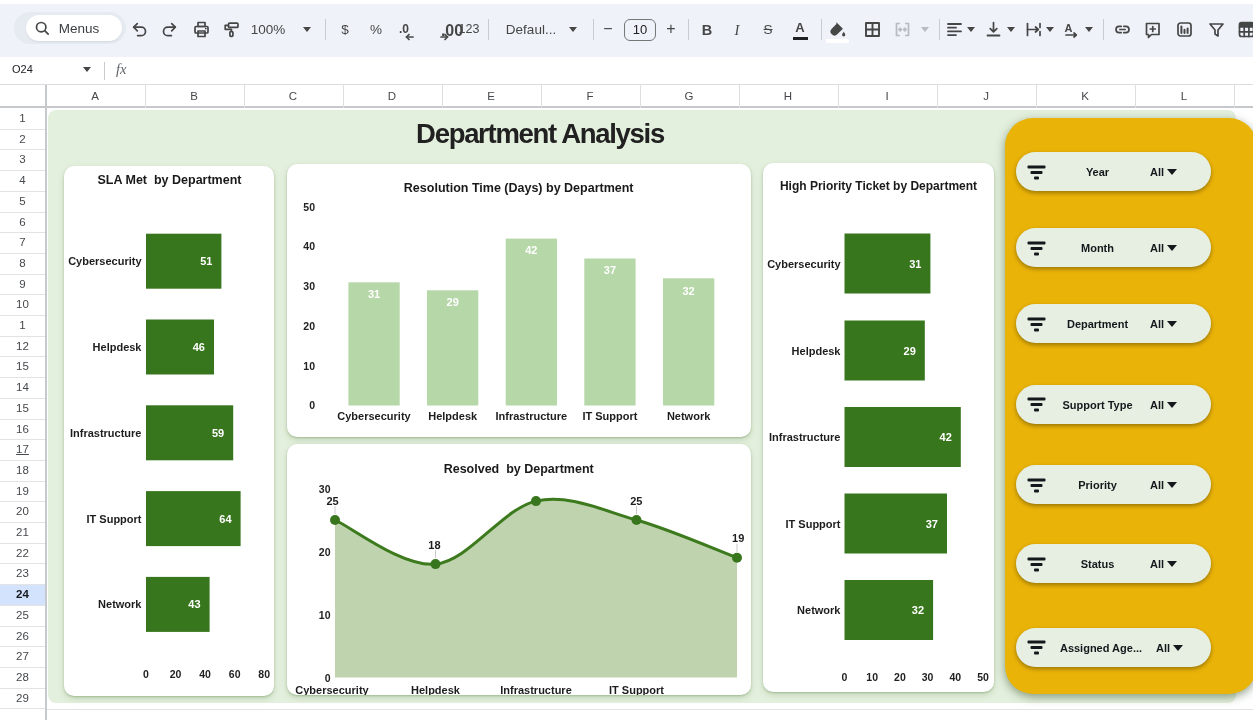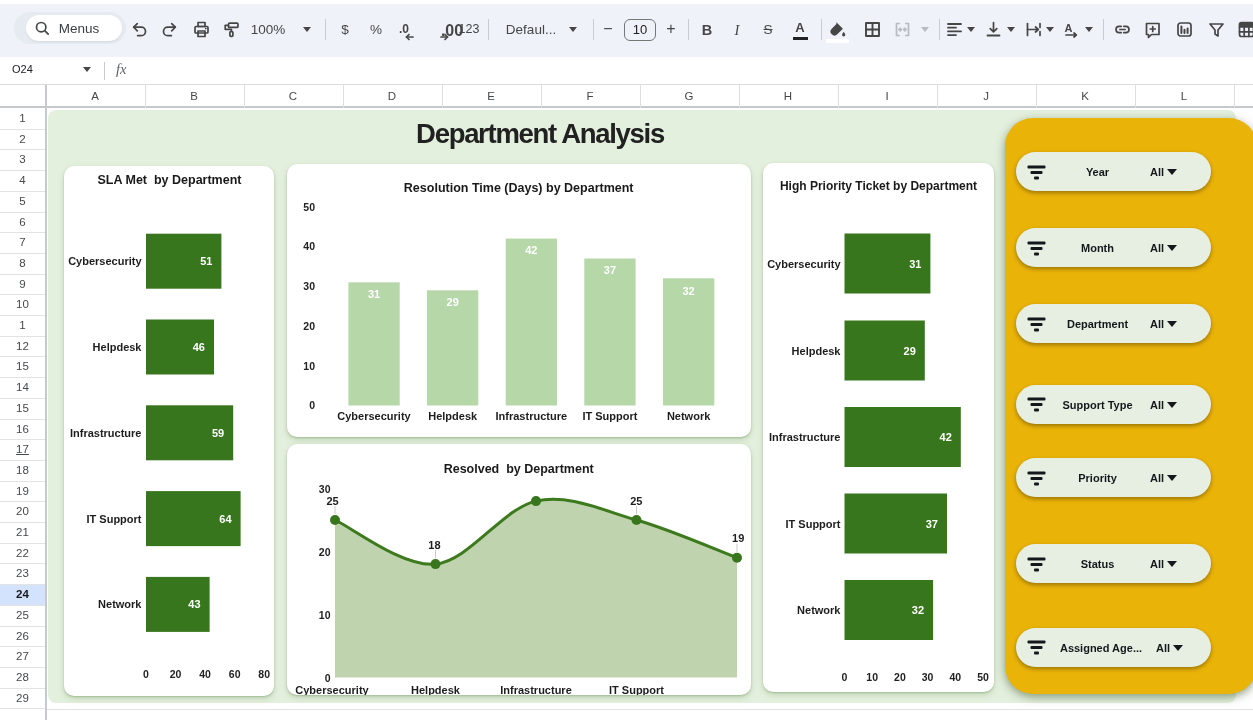--- a/index.html
+++ b/index.html
@@ -377,21 +377,21 @@
 <div class="pill" style="top:266.5px">
 <svg class="a" style="left:11px;top:12.5px" width="19" height="15" viewBox="0 0 19 15">
         <rect x="0.5" y="0.5" width="18" height="3" rx="1" fill="#14181c"></rect>
         <rect x="3.5" y="6" width="12" height="3" rx="1" fill="#14181c"></rect>
         <rect x="7" y="11.5" width="5" height="3" rx="1" fill="#14181c"></rect>
       </svg>
 <div class="pl" style="left:81.5px;transform:translateX(-50%)">Support Type</div>
 <div class="pl" style="left:141px;transform:translateX(-50%)">All</div>
 <div class="a" style="left:150.5px;top:17px;width:0;height:0;border-left:5px solid transparent;border-right:5px solid transparent;border-top:6px solid #14181c"></div>
 </div>
-<div class="pill" style="top:340px">
+<div class="pill" style="top:347px">
 <svg class="a" style="left:11px;top:12.5px" width="19" height="15" viewBox="0 0 19 15">
         <rect x="0.5" y="0.5" width="18" height="3" rx="1" fill="#14181c"></rect>
         <rect x="3.5" y="6" width="12" height="3" rx="1" fill="#14181c"></rect>
         <rect x="7" y="11.5" width="5" height="3" rx="1" fill="#14181c"></rect>
       </svg>
 <div class="pl" style="left:81.5px;transform:translateX(-50%)">Priority</div>
 <div class="pl" style="left:141px;transform:translateX(-50%)">All</div>
 <div class="a" style="left:150.5px;top:17px;width:0;height:0;border-left:5px solid transparent;border-right:5px solid transparent;border-top:6px solid #14181c"></div>
 </div>
 <div class="pill" style="top:426px">

